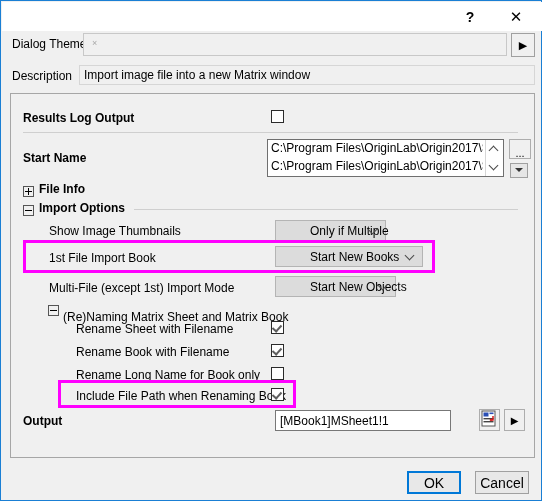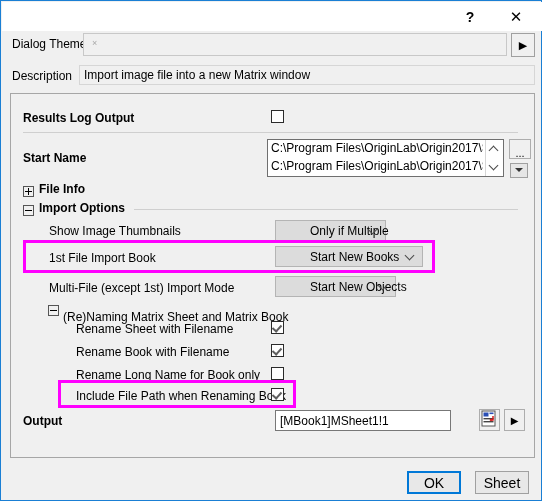--- a/index.html
+++ b/index.html
@@ -440,15 +440,15 @@
       <rect x="9.5" y="2.5" width="4" height="1.6" fill="#2a4fb5"></rect>
       <rect x="3.5" y="8" width="10" height="1.4" fill="#444"></rect>
       <rect x="3.5" y="11" width="10" height="1.4" fill="#444"></rect>
       <path d="M13 6 L13 10 L10.5 10" stroke="#d81010" stroke-width="1.4" fill="none"></path>
       <path d="M11.5 8.3 L9.4 10 L11.5 11.6 Z" fill="#d81010"></path>
     </svg>
   </div>
   <div class="out-arrow-btn">▶</div>
 
   <div class="btn btn-ok">OK</div>
-  <div class="btn btn-cancel">Sheet</div>
+  <div class="btn btn-cancel">Cancel</div>
 
 </div>
 
 </body></html>

